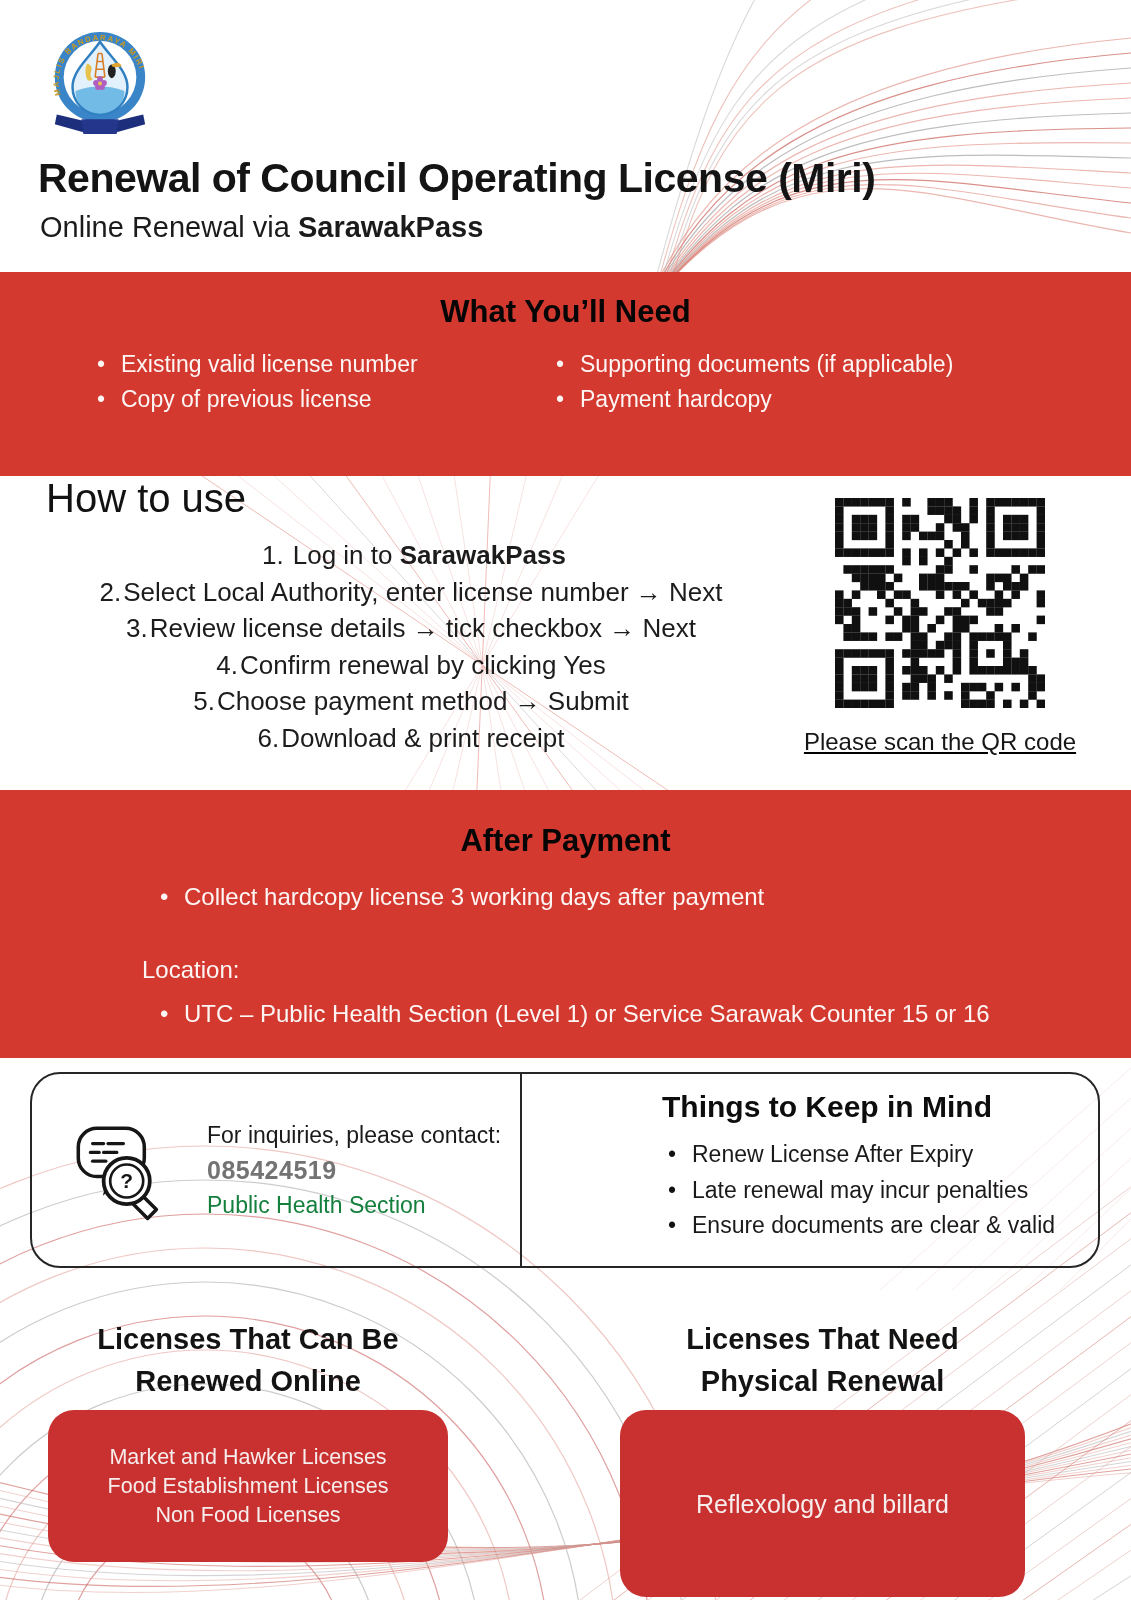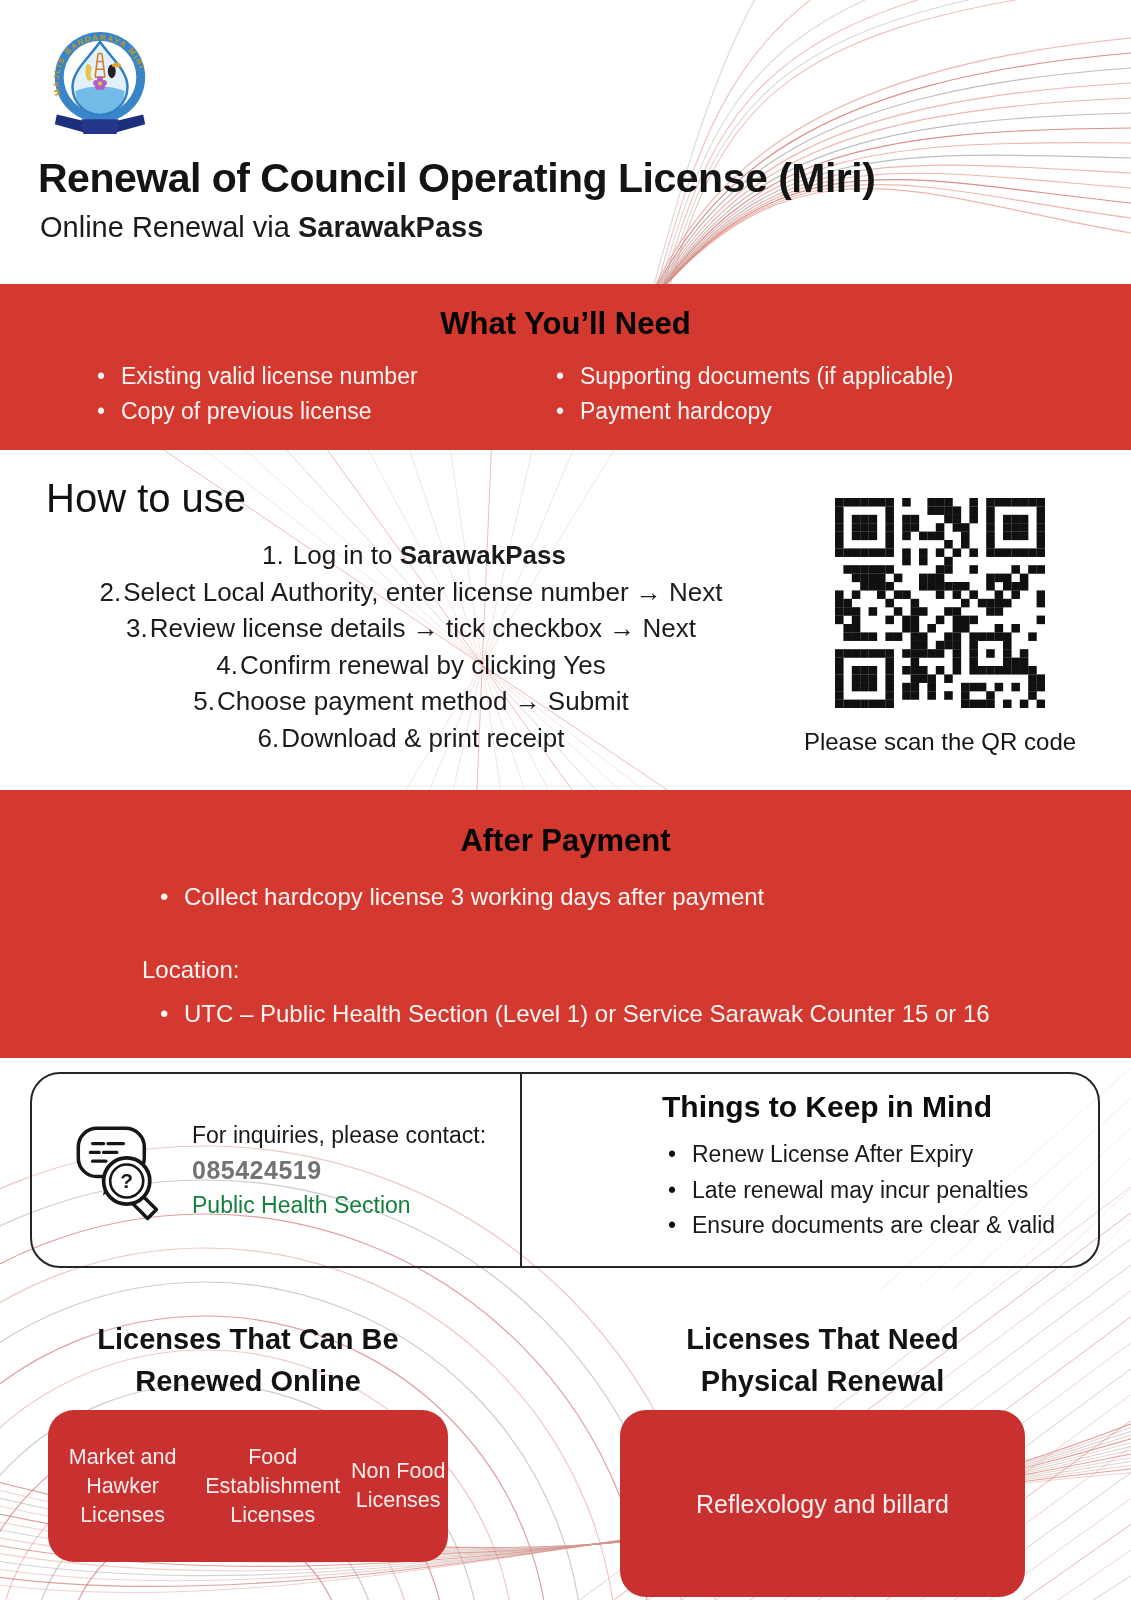--- a/index.html
+++ b/index.html
@@ -14,21 +14,21 @@
   .layer{position:absolute;}
 
   
   .logo{left:46px;top:26px;width:108px;height:118px;}
   .title{left:38px;top:155px;width:1080px;font-size:41px;font-weight:800;letter-spacing:-0.5px;color:var(--ink);}
   .subtitle{left:40px;top:211px;width:900px;font-size:29px;color:#1b1b1b;}
   .subtitle b{font-weight:800;}
 
   
   .banner{left:0;width:1131px;background:var(--banner-red);color:#fdf8f7;}
-  .banner1{top:284px;height:166px;}
+  .banner1{top:272px;height:204px;}
   .banner2{top:790px;height:268px;}
   .banner h2{text-align:center;font-size:31px;font-weight:800;color:#050505;}
   .banner1 h2{padding-top:22px;}
   .banner2 h2{padding-top:33px;}
   .need-cols{display:flex;padding-left:97px;margin-top:17px;}
   .need-col{width:459px;list-style:none;}
   .need-col.c2{width:auto;}
   .need-col li,.bullet-row{display:flex;font-size:23px;line-height:35px;color:#fdf6f5;}
   .dot{width:24px;flex:0 0 24px;text-align:left;}
   .ap-b1{margin-top:20px;padding-left:160px;font-size:24px;}
@@ -38,43 +38,43 @@
   
   .howto{left:46px;top:476px;width:730px;}
   .howto h2{font-size:40px;font-weight:400;color:#121212;}
   .steps{list-style:none;margin-top:16px;}
   .steps li{font-size:26px;line-height:36.5px;color:#1c1c1c;text-align:center;}
   .steps .num{margin-right:2px;}
   .steps li.first .num{margin-left:6px;margin-right:9px;}
   .steps b{font-weight:800;}
 
   
-  .qr-wrap{left:760px;top:498px;width:360px;}
+  .qr-wrap{left:760px;top:498px;width:360px;text-decoration:underline;}
   #qr-svg{display:block;margin:0 auto;width:210px;height:210px;background:#fff;}
   .qr-caption{margin-top:20px;text-align:center;font-size:24px;color:#161616;}
 
   
   .info-box{left:30px;top:1072px;width:1070px;height:196px;border:2px solid #262626;border-radius:30px;display:flex;background:transparent;}
   .contact-pane{width:490px;border-right:2px solid #262626;display:flex;align-items:center;padding-left:32px;}
   .contact-icon{width:110px;height:110px;flex:0 0 110px;}
-  .contact-text{margin-left:18px;}
+  .contact-text{margin-left:33px;}
   .contact-text .l1{font-size:23px;color:#1a1a1a;line-height:35px;}
   .contact-text .phone{font-size:25px;font-weight:800;color:#737373;line-height:35px;letter-spacing:0.5px;}
   .contact-text .l3{font-size:23px;color:#15803d;line-height:35px;}
   .mind-pane{flex:1;padding-top:16px;padding-left:34px;}
   .mind-pane h3{text-align:center;font-size:30px;font-weight:800;color:#0d0d0d;}
   .mind-list{list-style:none;margin-top:13px;padding-left:112px;}
   .mind-list li{display:flex;font-size:23px;line-height:35.5px;color:#1a1a1a;}
   .mind-list .dot{color:#111;}
 
   
   .col-heading{font-size:29px;font-weight:800;color:#131313;text-align:center;line-height:42px;}
   .head-left{left:48px;top:1318px;width:400px;}
   .head-right{left:620px;top:1318px;width:405px;}
-  .redbox{background:var(--box-red);border-radius:26px;display:flex;flex-direction:row;align-items:center;justify-content:center;}
+  .redbox{background:var(--box-red);border-radius:26px;display:flex;flex-direction:column;align-items:center;justify-content:center;}
   .box-left{left:48px;top:1410px;width:400px;height:152px;}
   .box-right{left:620px;top:1410px;width:405px;height:187px;}
   .redbox .line{color:#f6edec;font-size:21.5px;line-height:29px;text-align:center;}
   .box-right .line{font-size:25px;line-height:30px;}
 </style>
 </head>
 <body>
 
 <div class="poster">
 

